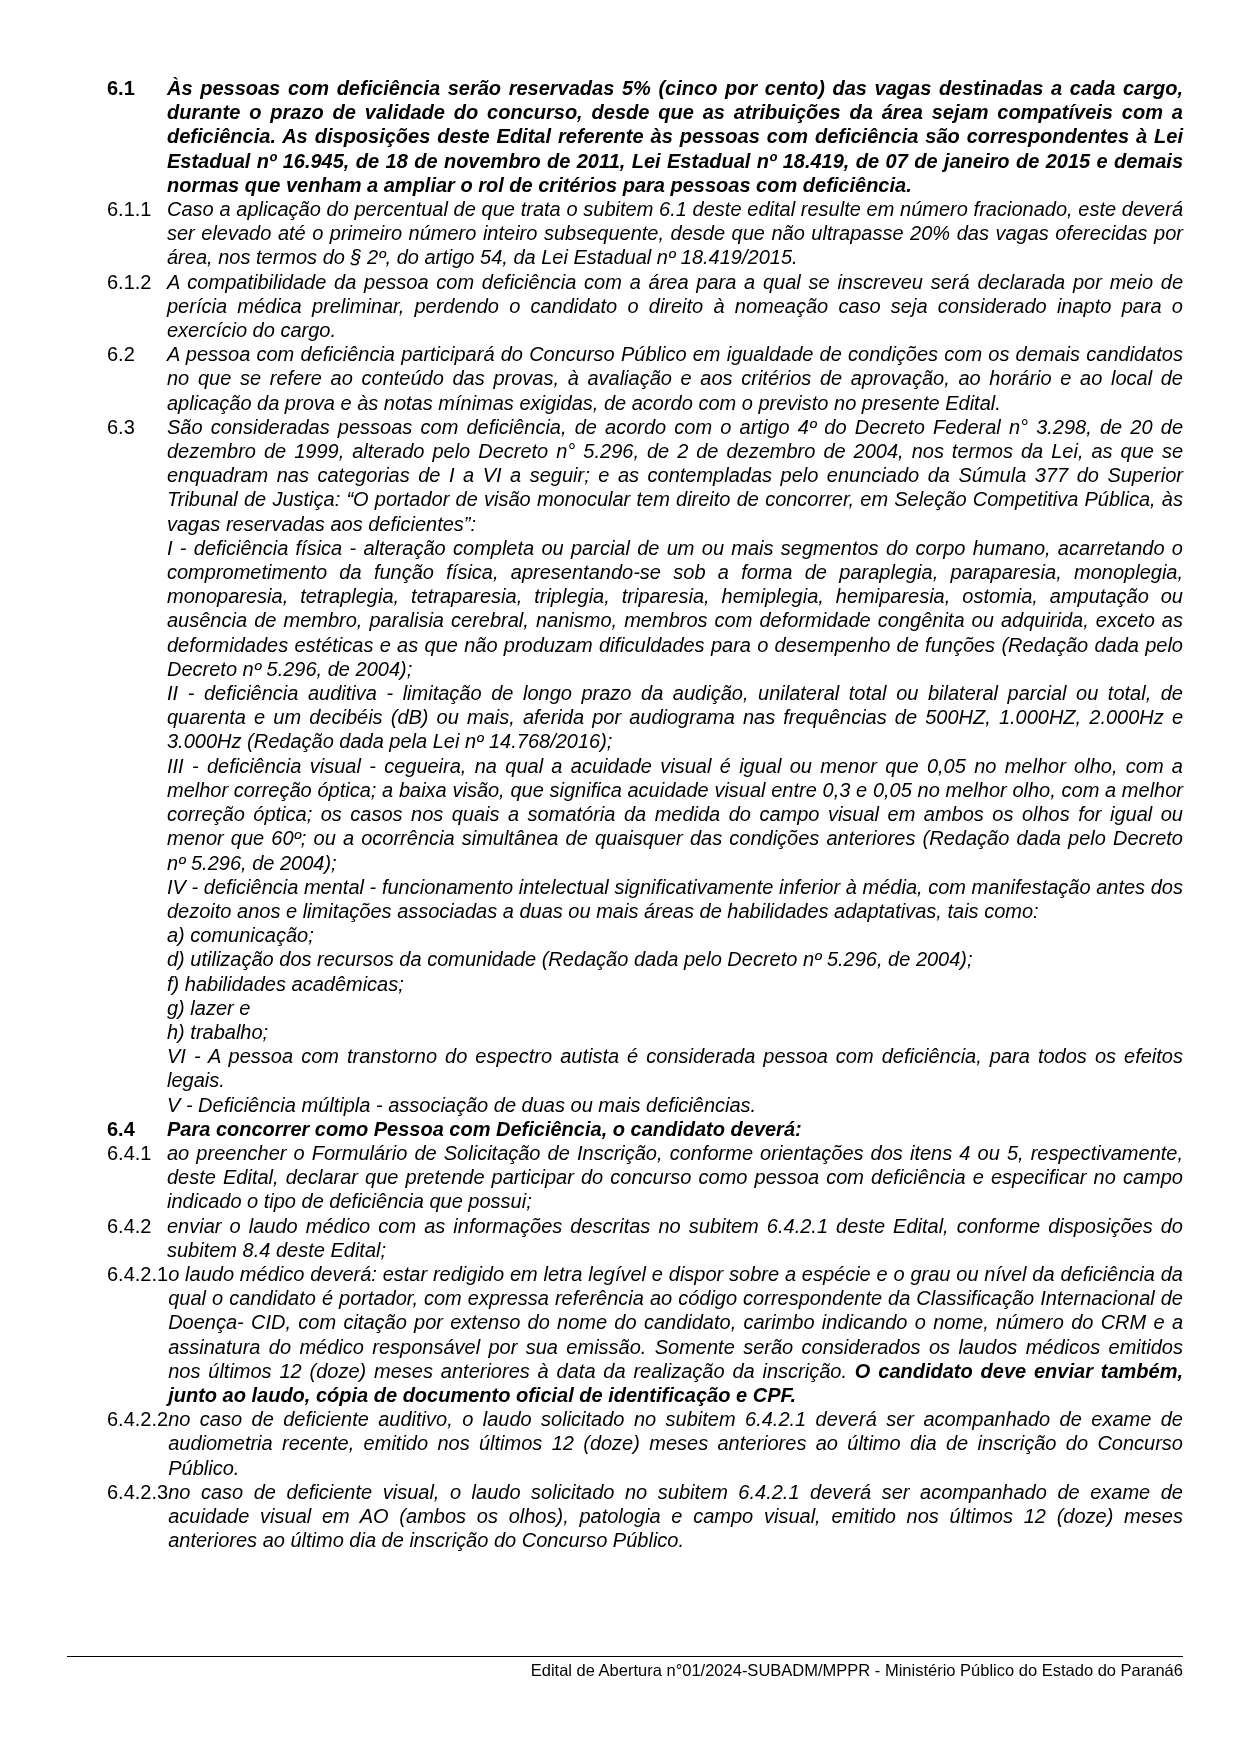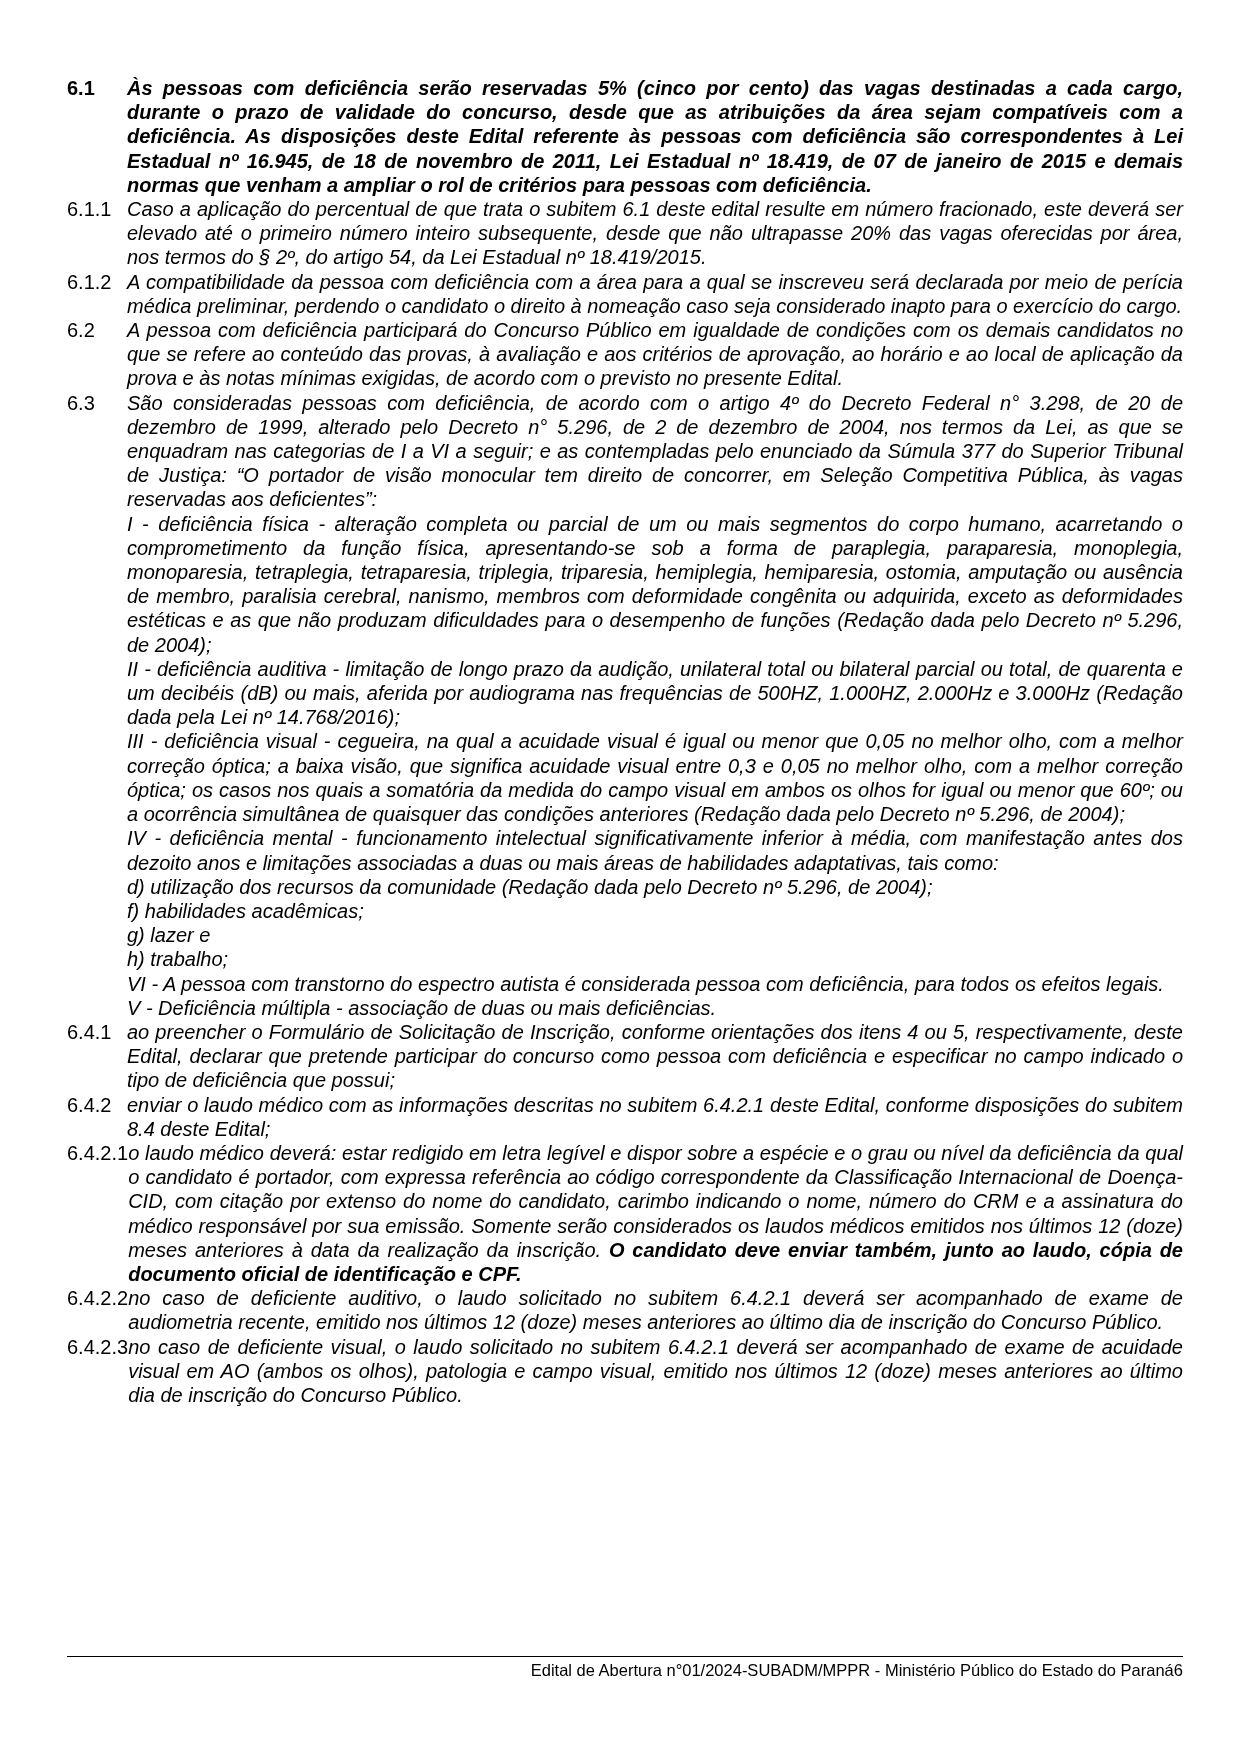--- a/index.html
+++ b/index.html
@@ -22,20 +22,21 @@
   .content {
     position: absolute;
     left: 67px;
     top: 76px;
     width: 1116px;
   }
   .item { display: flex; }
   .item .num {
     flex: 0 0 60px;
     white-space: nowrap;
+    margin-left: 40px;
   }
   .item .text {
     flex: 1;
     margin: 0;
     text-align: justify;
     font-style: italic;
   }
   .item.bold, .item.bold .num, .item.bold .text { font-weight: bold; }
   .text b { font-weight: bold; }
   .footer {
@@ -92,20 +93,24 @@
       <div class="item">
         <span class="num"></span>
         <p class="text"><span>III - deficiência visual - cegueira, na qual a acuidade visual é igual ou menor que 0,05 no melhor olho, com a melhor correção óptica; a baixa visão, que significa acuidade visual entre 0,3 e 0,05 no melhor olho, com a melhor correção óptica; os casos nos quais a somatória da medida do campo visual em ambos os olhos for igual ou menor que 60º; ou a ocorrência simultânea de quaisquer das condições anteriores (Redação dada pelo Decreto nº 5.296, de 2004);</span></p>
       </div>
       <div class="item">
         <span class="num"></span>
         <p class="text"><span>IV - deficiência mental - funcionamento intelectual significativamente inferior à média, com manifestação antes dos dezoito anos e limitações associadas a duas ou mais áreas de habilidades adaptativas, tais como:</span></p>
       </div>
       <div class="item">
         <span class="num"></span>
+        <p class="text"><span>a) comunicação;</span></p>
+      </div>
+      <div class="item">
+        <span class="num"></span>
         <p class="text"><span>d) utilização dos recursos da comunidade (Redação dada pelo Decreto nº 5.296, de 2004);</span></p>
       </div>
       <div class="item">
         <span class="num"></span>
         <p class="text"><span>f) habilidades acadêmicas;</span></p>
       </div>
       <div class="item">
         <span class="num"></span>
         <p class="text"><span>g) lazer e</span></p>
       </div>
@@ -113,20 +118,24 @@
         <span class="num"></span>
         <p class="text"><span>h) trabalho;</span></p>
       </div>
       <div class="item">
         <span class="num"></span>
         <p class="text"><span>VI - A pessoa com transtorno do espectro autista é considerada pessoa com deficiência, para todos os efeitos legais.</span></p>
       </div>
       <div class="item">
         <span class="num"></span>
         <p class="text"><span>V - Deficiência múltipla - associação de duas ou mais deficiências.</span></p>
+      </div>
+      <div class="item bold">
+        <span class="num">6.4</span>
+        <p class="text"><b>Para concorrer como Pessoa com Deficiência, o candidato deverá:</b></p>
       </div>
       <div class="item">
         <span class="num">6.4.1</span>
         <p class="text"><span>ao preencher o Formulário de Solicitação de Inscrição, conforme orientações dos itens 4 ou 5, respectivamente, deste Edital, declarar que pretende participar do concurso como pessoa com deficiência e especificar no campo indicado o tipo de deficiência que possui;</span></p>
       </div>
       <div class="item">
         <span class="num">6.4.2</span>
         <p class="text"><span>enviar o laudo médico com as informações descritas no subitem 6.4.2.1 deste Edital, conforme disposições do subitem 8.4 deste Edital;</span></p>
       </div>
       <div class="item">

